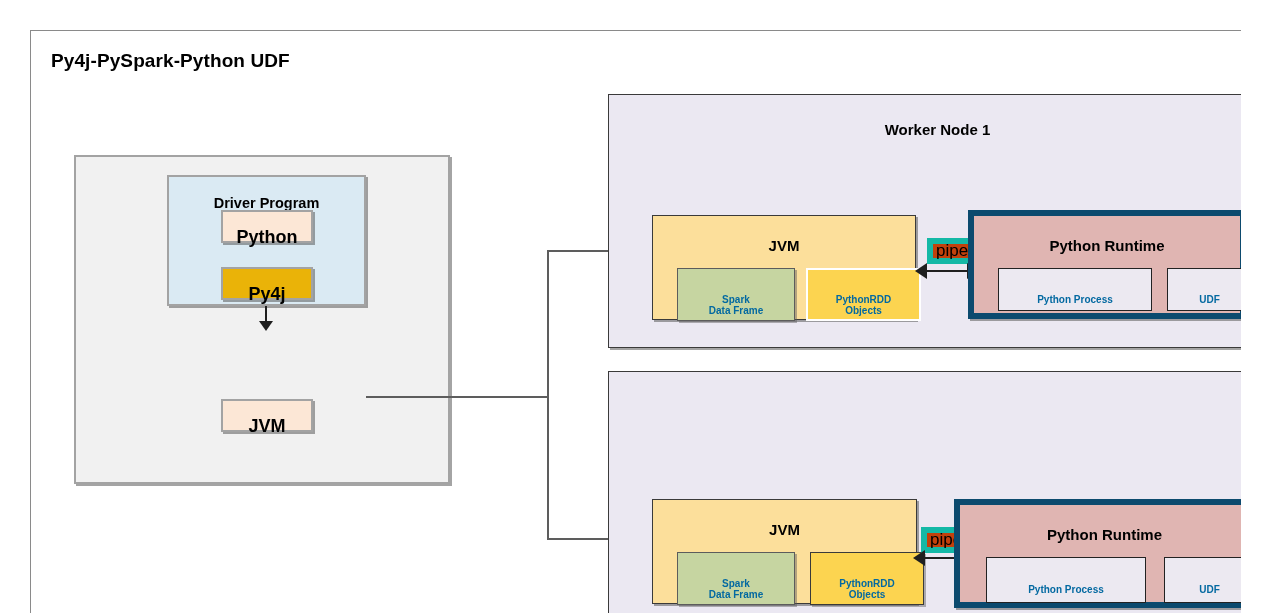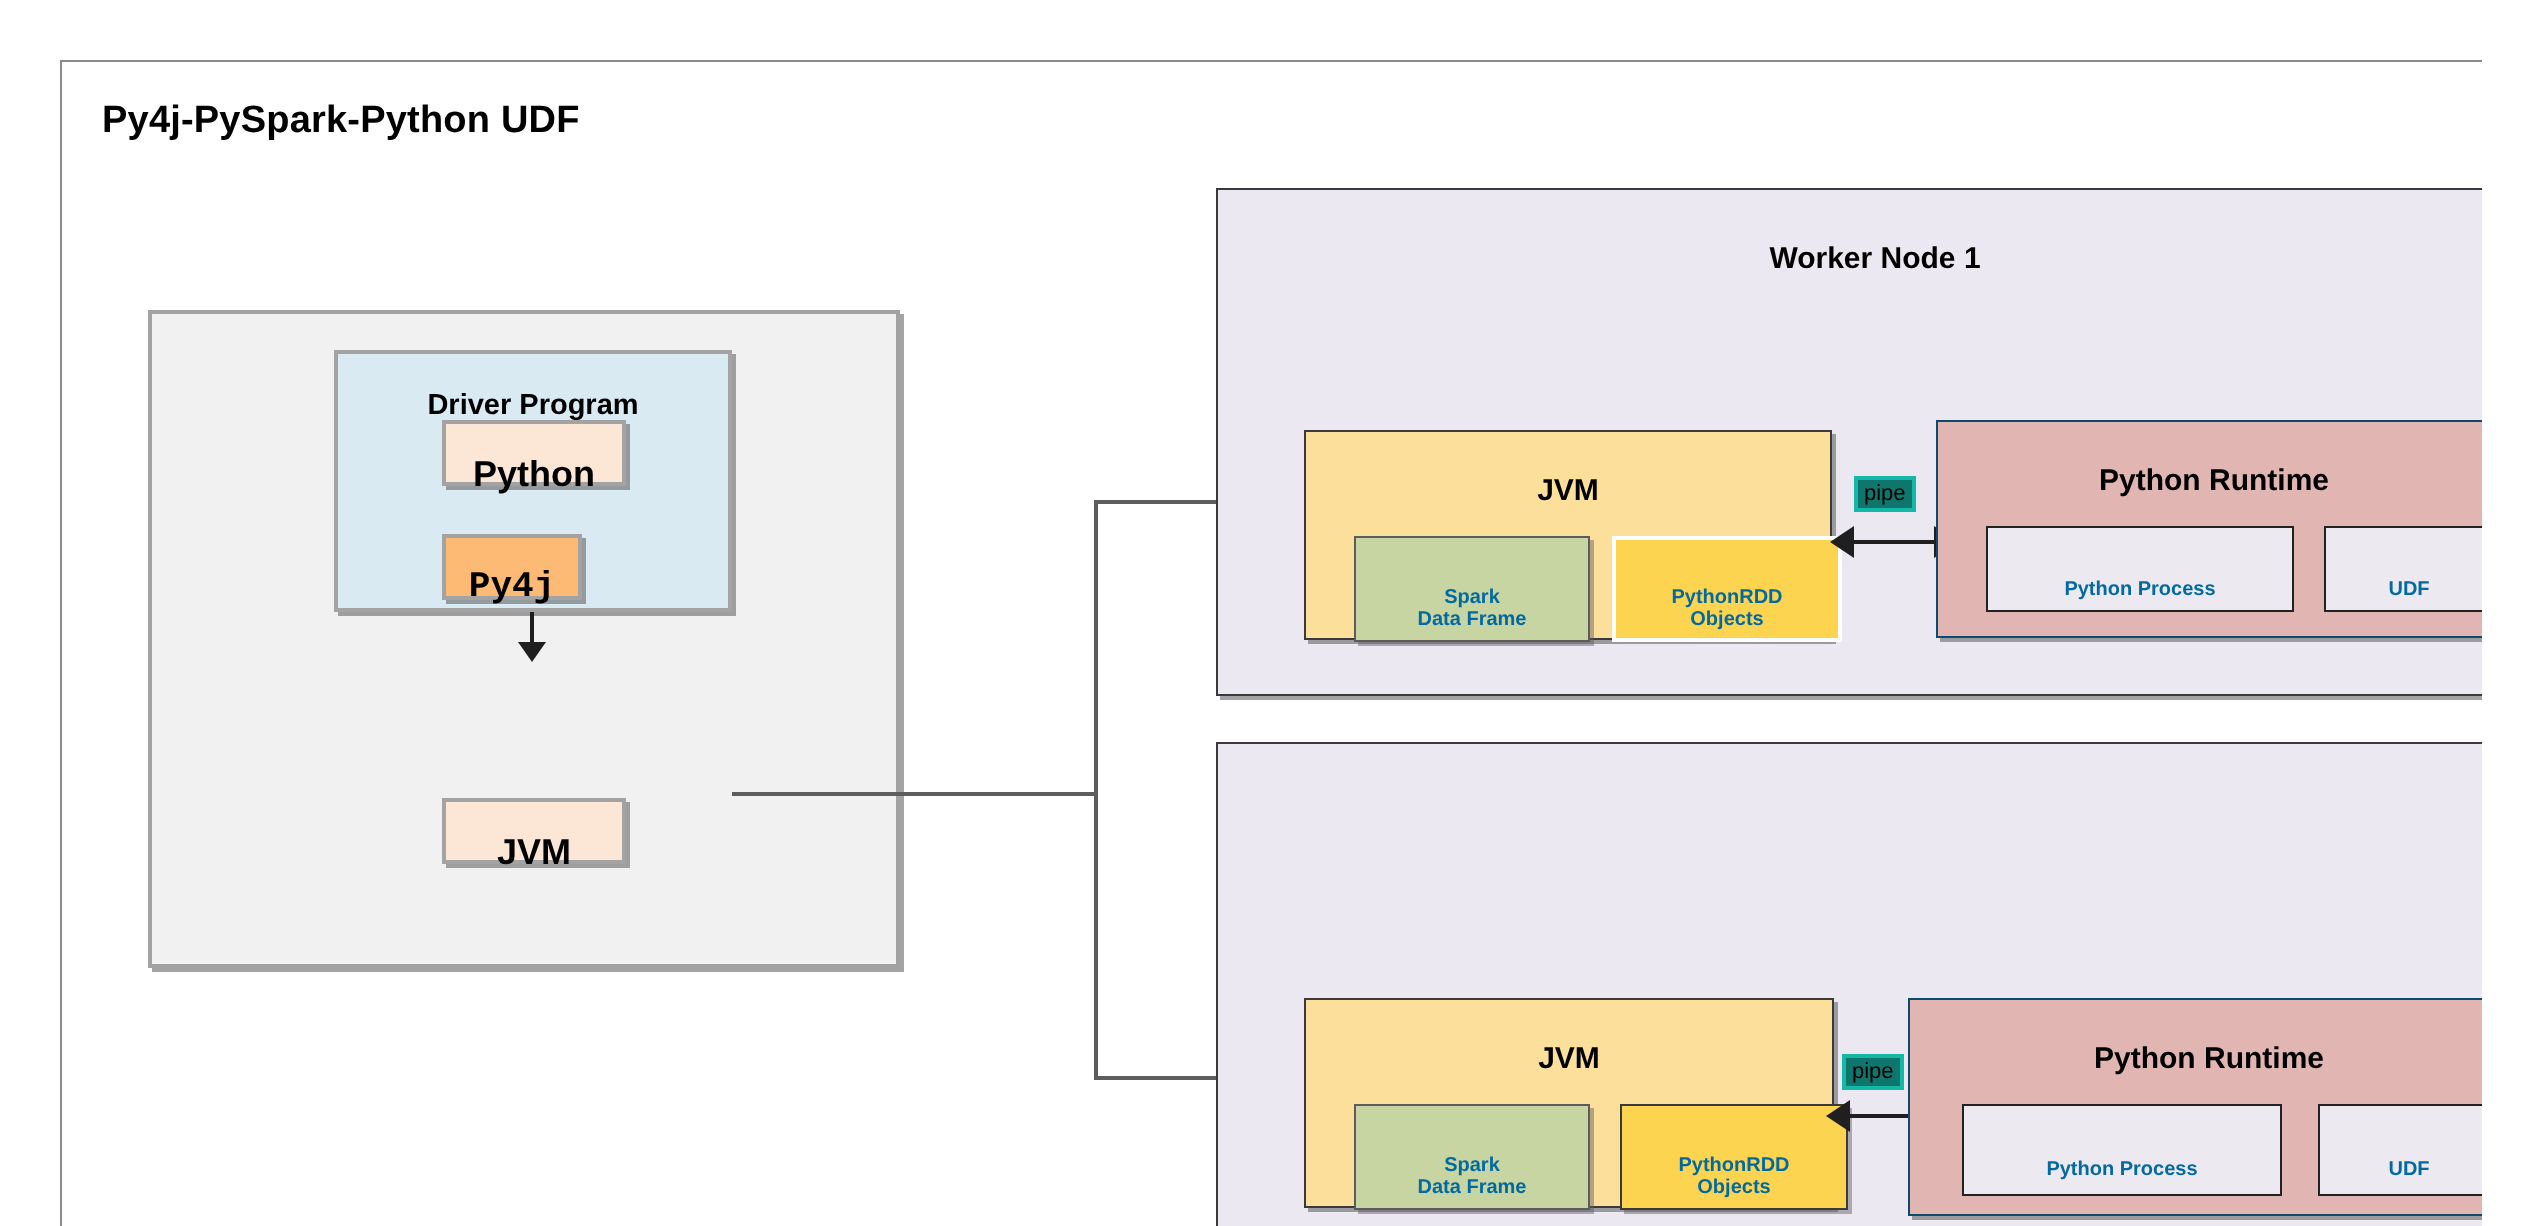--- a/index.html
+++ b/index.html
@@ -54,23 +54,22 @@
   #driver-program {
     left: 126px; top: 134px; width: 199px; height: 131px;
     background: #daeaf3;
   }
   #driver-program-title { top: 8px; font-size: 14.5px; }
   #python-box {
     left: 180px; top: 169px; width: 92px; height: 33px;
     background: #fce7d6;
   }
   #py4j-box {
-    left: 180px; top: 226px; width: 70px; height: 33px;
-    background: #fdba74;
-    font-family: Liberation Mono, monospace;
+    left: 180px; top: 226px; width: 92px; height: 33px;
+    background: #eab308;
   }
   #spark-session-box {
     left: 126px; top: 288px; width: 199px; height: 130px;
     background: #daeaf3;
   }
   #spark-session-title { top: 8px; font-size: 14.5px; }
   #driver-jvm-box {
     left: 180px; top: 358px; width: 92px; height: 33px;
     background: #fce7d6;
   }
@@ -138,37 +137,37 @@
   .rdd-dark  { border: 1px solid #3a3a3a; box-shadow: 2px 2px 0 rgba(90,90,90,0.45); }
   .inner-text {
     position: absolute; left: 0; right: 0; top: 50%;
     transform: translateY(-50%);
     text-align: center; font-size: 10px; font-weight: bold;
     color: #0369a1; line-height: 1.14; white-space: pre-line;
   }
 
   .py-runtime {
     background: #e0b5b2;
-    border: 1px solid #0c4a6e;
+    border: 6px solid #0c4a6e;
   }
   .py-runtime-title {
     position: absolute; left: 0; right: 0; top: 11px;
     text-align: center; font-size: 15px; font-weight: bold; color: #000;
   }
   .pale-box {
     background: #ece9f1;
     border: 1px solid #222222;
   }
 
   
   .pipe-label {
     position: absolute;
-    background: #0f766e;
-    border: 2px solid #14b8a6;
-    font-size: 11px;
+    background: #c2410c;
+    border: 6px solid #14b8a6;
+    font-size: 17px;
     color: #000;
     padding: 0 3px;
     line-height: 14px;
     white-space: nowrap;
   }
   .pipe-shaft { position: absolute; background: #1f1f1f; height: 2px; }
   .pipe-head-l, .pipe-head-r {
     position: absolute; width: 0; height: 0;
     border-top: 8px solid transparent;
     border-bottom: 8px solid transparent;

